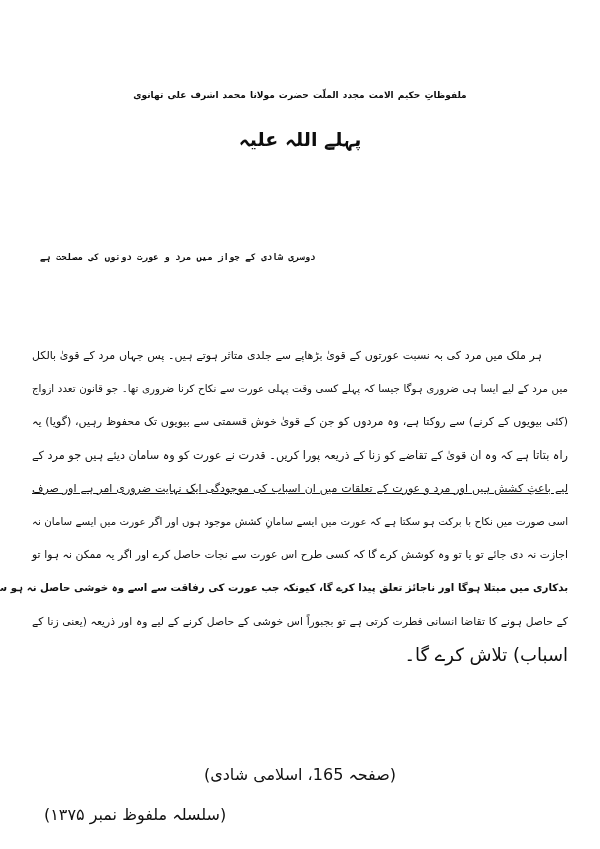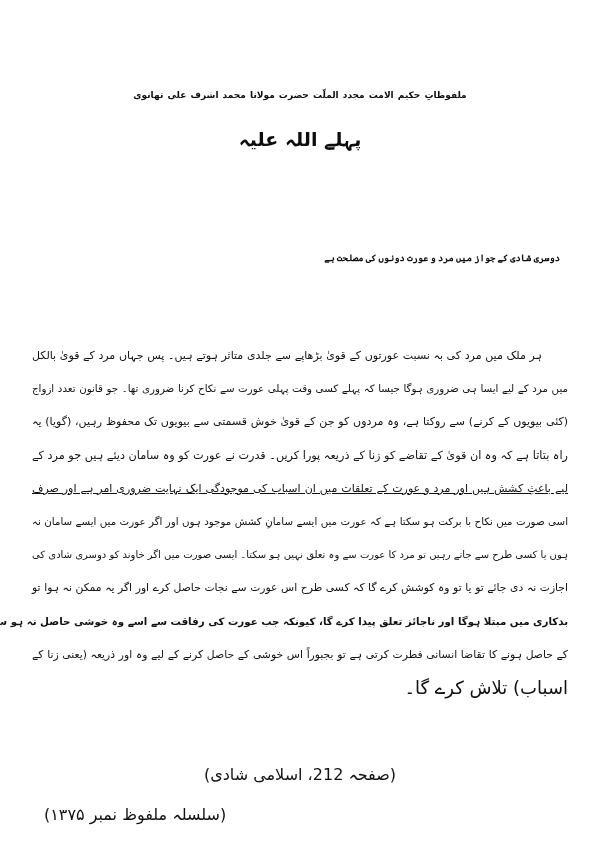--- a/index.html
+++ b/index.html
@@ -51,25 +51,25 @@
     font-size: 19px;
     color: #0d0d0d;
     margin-top: 26px;
     letter-spacing: -0.2px;
   }
 
   
   .section-heading {
     position: absolute;
     top: 205px;
-    left: 8px;
+    left: 0;
     right: 0;
-    text-align: right;
+    text-align: left;
     direction: rtl;
-    font-family: Liberation Serif, serif;
+    font-family: Liberation Mono, monospace;
     font-weight: bold;
     font-size: 25px;
     line-height: 1.5;
     color: #0d0d0d;
     padding: 0 40px;
     letter-spacing: -0.3px;
   }
 
   
   .body-block {
@@ -135,24 +135,23 @@
 
   <div class="section-heading" style="font-size: 9px;">دوسری شادی کے جواز میں مرد و عورت دونوں کی مصلحت ہے</div>
 
   <div class="body-block">
     <div class="body-line first" style="font-size: 11px;">ہر ملک میں مرد کی بہ نسبت عورتوں کے قویٰ بڑھاپے سے جلدی متاثر ہوتے ہیں۔ پس جہاں مرد کے قویٰ بالکل</div>
     <div class="body-line" style="font-size: 10.25px;">میں مرد کے لیے ایسا ہی ضروری ہوگا جیسا کہ پہلے کسی وقت پہلی عورت سے نکاح کرنا ضروری تھا۔ جو قانون تعدد ازواج</div>
     <div class="body-line" style="font-size: 11px;">(کئی بیویوں کے کرنے) سے روکتا ہے، وہ مردوں کو جن کے قویٰ خوش قسمتی سے بیویوں تک محفوظ رہیں، (گویا) یہ</div>
     <div class="body-line" style="font-size: 11.25px;">راہ بتاتا ہے کہ وہ ان قویٰ کے تقاضے کو زنا کے ذریعہ پورا کریں۔ قدرت نے عورت کو وہ سامان دیئے ہیں جو مرد کے</div>
     <div class="body-line" style="font-size: 11px; text-decoration: underline;">لیے باعثِ کشش ہیں اور مرد و عورت کے تعلقات میں ان اسباب کی موجودگی ایک نہایت ضروری امر ہے اور صرف</div>
     <div class="body-line" style="font-size: 10.25px;">اسی صورت میں نکاح با برکت ہو سکتا ہے کہ عورت میں ایسے سامانِ کشش موجود ہوں اور اگر عورت میں ایسے سامان نہ</div>
-    <div class="body-line" style="font-size: 10px;">ہوں یا کسی طرح سے جاتے رہیں تو مرد کا عورت سے وہ تعلق نہیں ہو سکتا۔ ایسی صورت میں اگر خاوند کو دوسری شادی کی</div>
     <div class="body-line" style="font-size: 10.75px;">اجازت نہ دی جائے تو یا تو وہ کوشش کرے گا کہ کسی طرح اس عورت سے نجات حاصل کرے اور اگر یہ ممکن نہ ہوا تو</div>
     <div class="body-line" style="font-size: 10.25px; font-weight: bold;">بدکاری میں مبتلا ہوگا اور ناجائز تعلق پیدا کرے گا، کیونکہ جب عورت کی رفاقت سے اسے وہ خوشی حاصل نہ ہو سکے جس</div>
     <div class="body-line" style="font-size: 10.75px;">کے حاصل ہونے کا تقاضا انسانی فطرت کرتی ہے تو بجبوراً اس خوشی کے حاصل کرنے کے لیے وہ اور ذریعہ (یعنی زنا کے</div>
     <div class="body-line last">اسباب) تلاش کرے گا۔</div>
   </div>
 
-  <div class="citation-center">(صفحہ 212، اسلامی شادی)</div>
+  <div class="citation-center">(صفحہ 165، اسلامی شادی)</div>
 
   <div class="citation-left">(سلسلہ ملفوظ نمبر ۱۳۷۵)</div>
 
 </div>
 
 </body></html>

